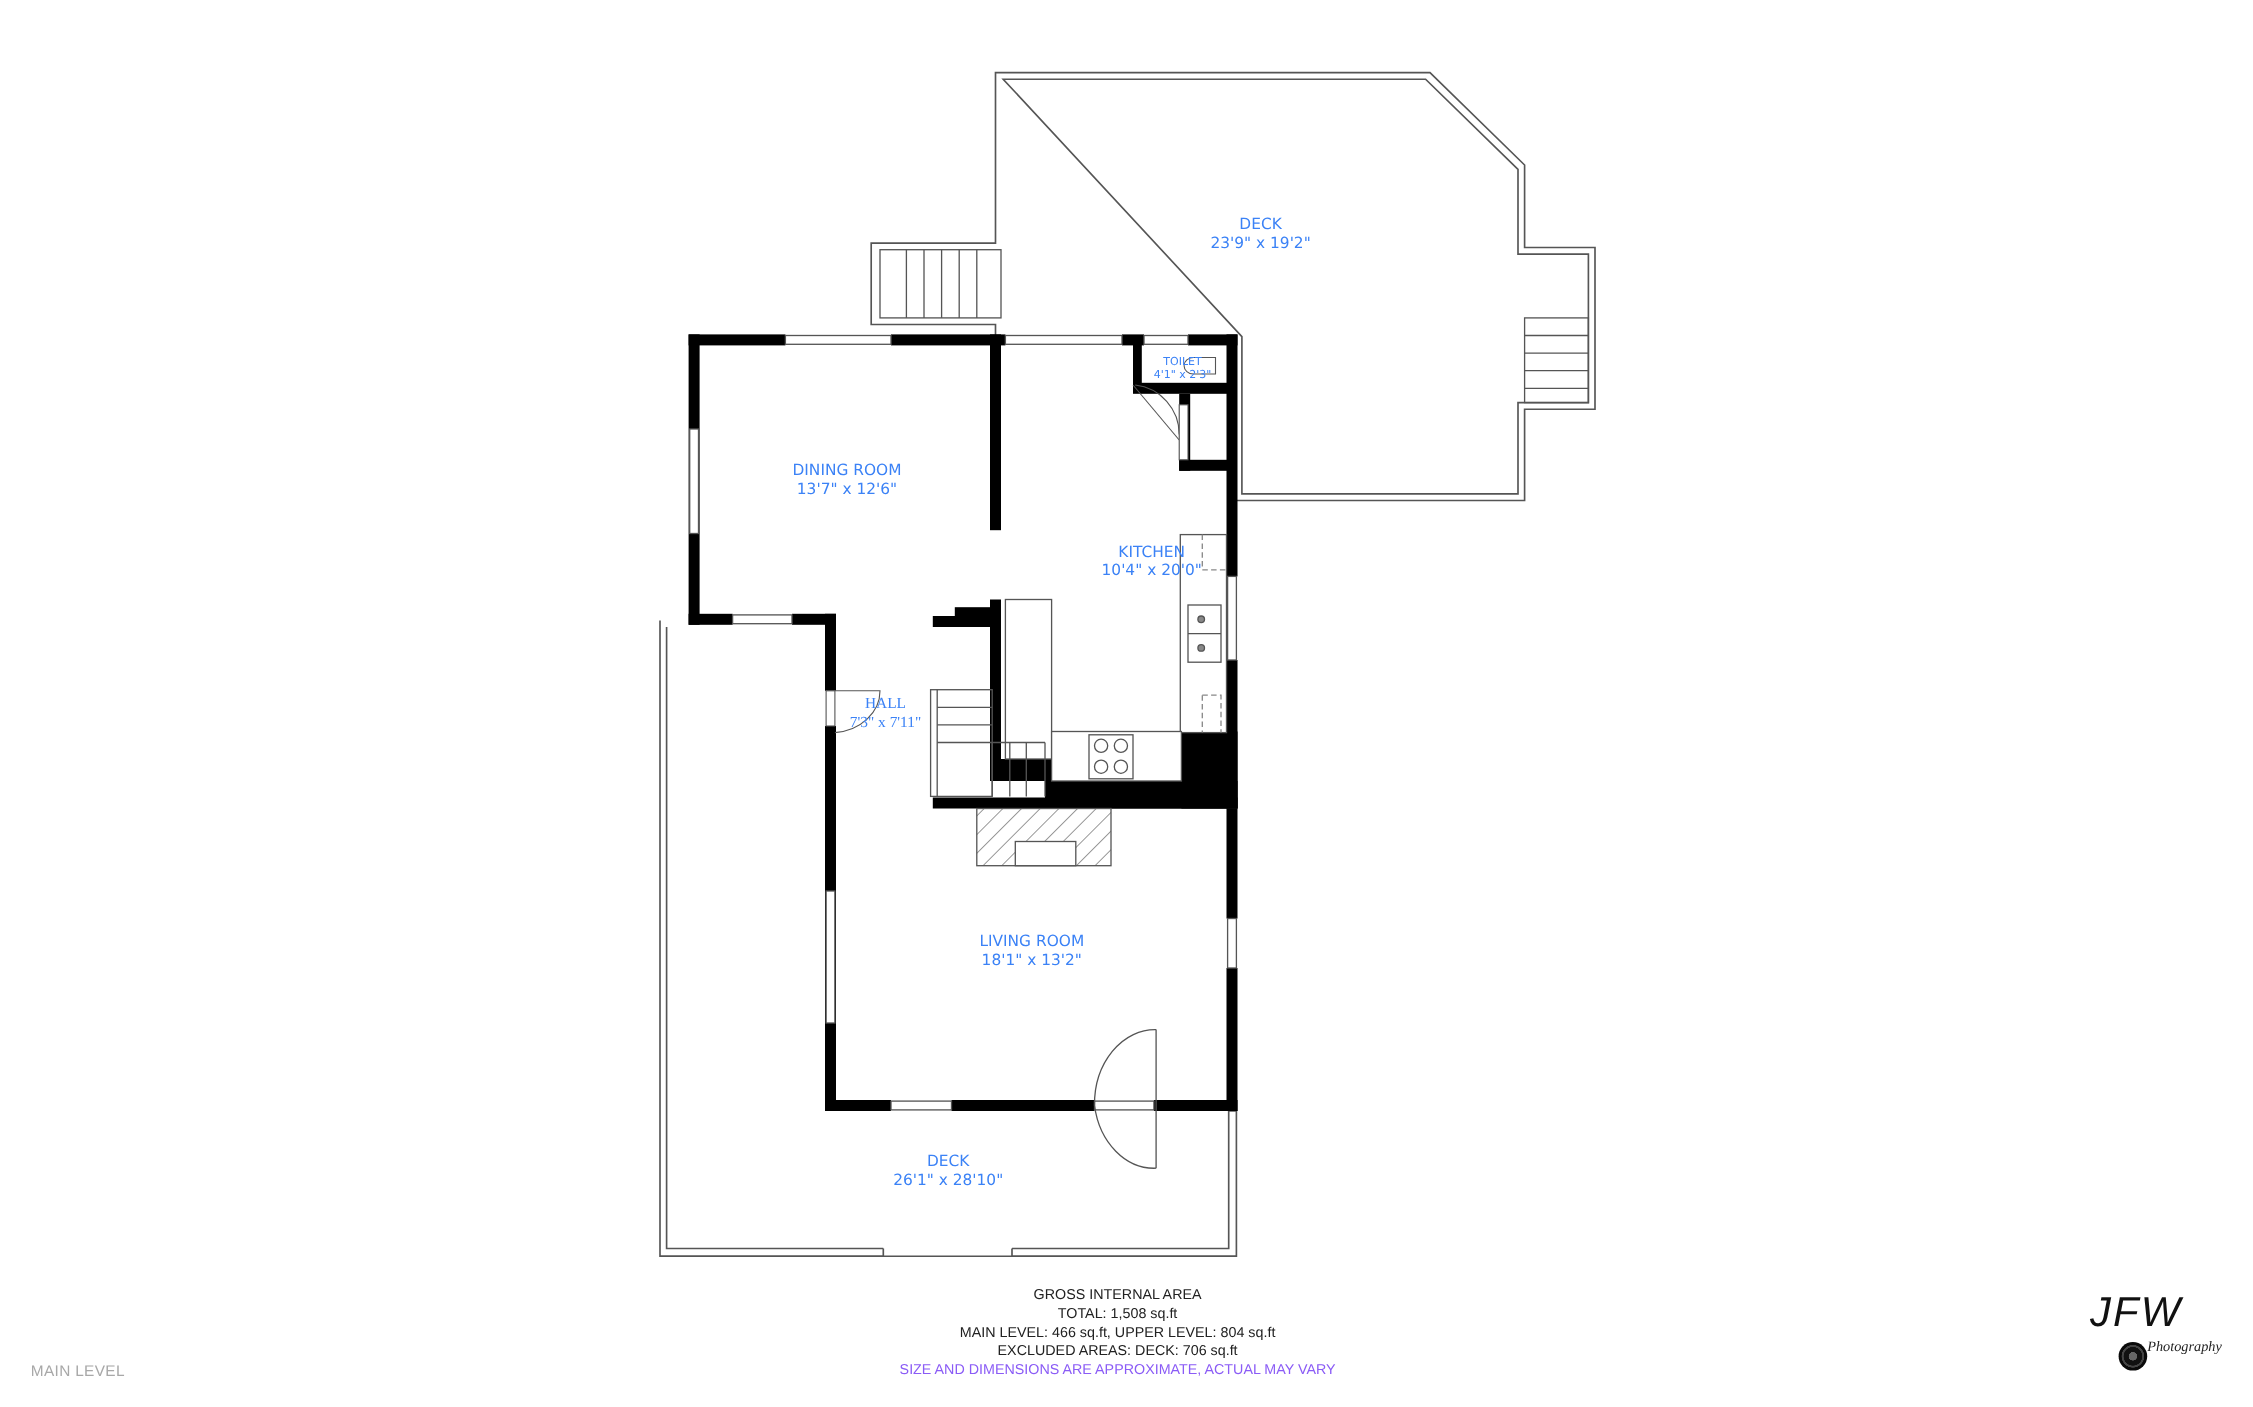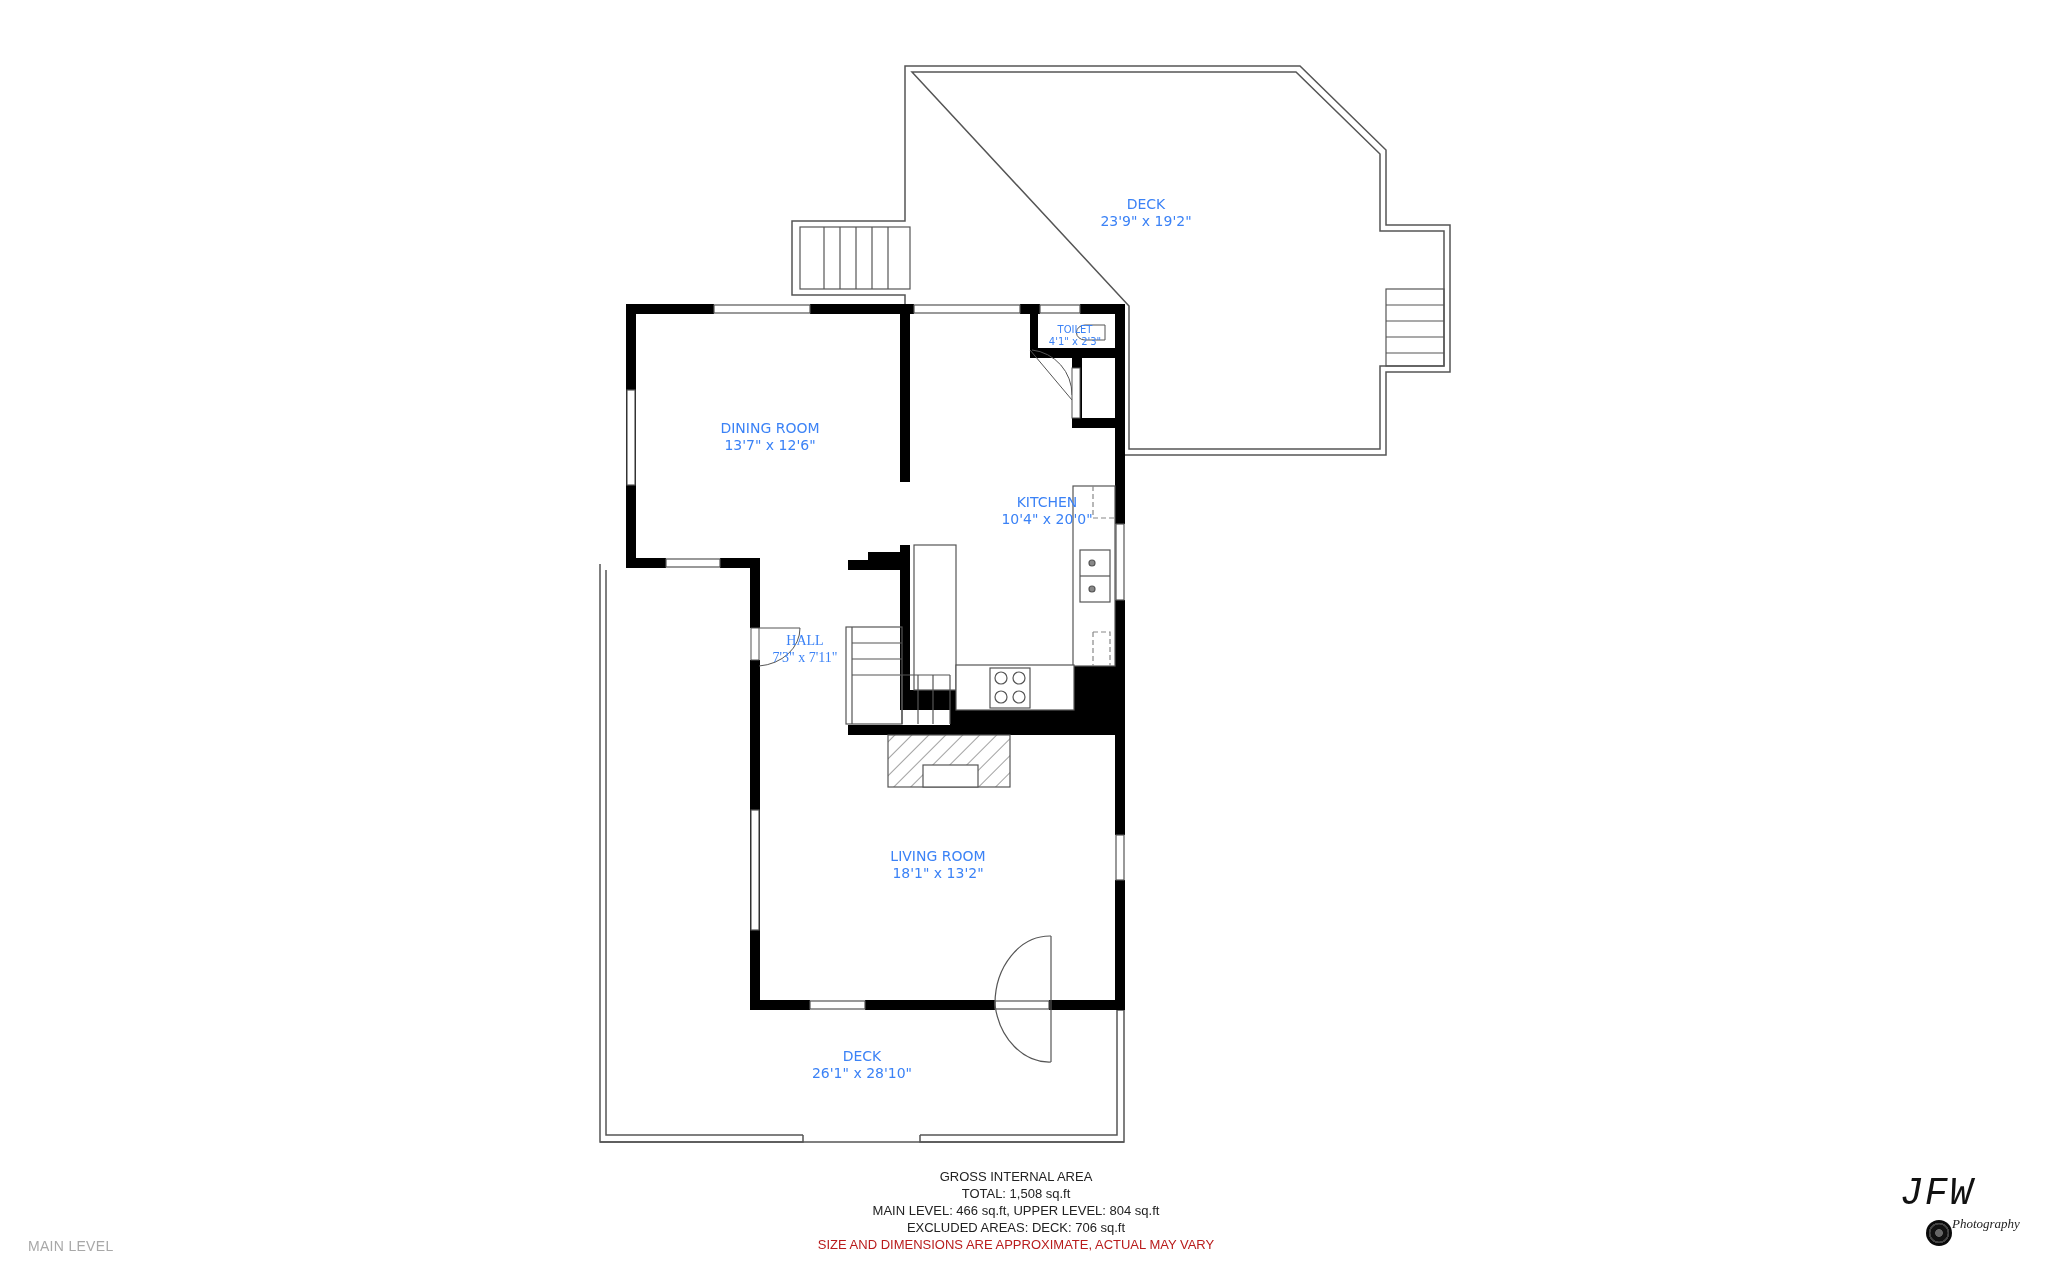--- a/index.html
+++ b/index.html
@@ -4,25 +4,25 @@
   <style>
     html, body { margin: 0; padding: 0; background: #ffffff; }
     body { width: 2048px; height: 1279px; position: relative; overflow: hidden;
            font-family: "DejaVu Sans", sans-serif; }
     #plan { position: absolute; left: 0; top: 0; }
     .room-label { position: absolute; text-align: center; color: #3b82f6; font-size: 14px; line-height: 17px;
                   font-family: "DejaVu Sans", sans-serif; transform: translateX(-50%); white-space: nowrap; }
     .room-label.small { font-size: 10px; line-height: 12px; }
     .summary { position: absolute; left: 1016px; top: 1168px; transform: translateX(-50%);
                text-align: center; font-family: "Liberation Sans", sans-serif; font-size: 13px; line-height: 17px; color: #222; white-space: nowrap; }
-    .summary .disclaimer { color: #b91c1c; }
+    .summary .disclaimer { color: #8b5cf6; }
     .level-label { position: absolute; left: 28px; top: 1238px; font-family: "Liberation Sans", sans-serif;
                    font-size: 14px; color: #a8a8a8; letter-spacing: 0.3px; }
     .logo { position: absolute; left: 1890px; top: 1172px; width: 150px; height: 80px; }
-    .logo .mono { position: absolute; left: 10px; top: 0; font-family: Liberation Mono, monospace; font-style: italic;
+    .logo .mono { position: absolute; left: 10px; top: 0; font-family: Liberation Sans, sans-serif; font-style: italic;
                   font-size: 38px; color: #111; letter-spacing: 2px; }
     .logo .script { position: absolute; left: 62px; top: 44px; font-family: Liberation Serif, serif; font-style: italic;
                     font-size: 13px; color: #222; }
     .logo .lens { position: absolute; left: 36px; top: 48px; width: 26px; height: 26px; border-radius: 50%;
                   background: radial-gradient(circle, #666 0 20%, #111 22% 45%, #444 47% 55%, #0a0a0a 57%); }
   </style>
 </head>
 <body>
 
 <svg id="plan" width="2048" height="1279" viewBox="0 0 2048 1279" xmlns="http://www.w3.org/2000/svg">

